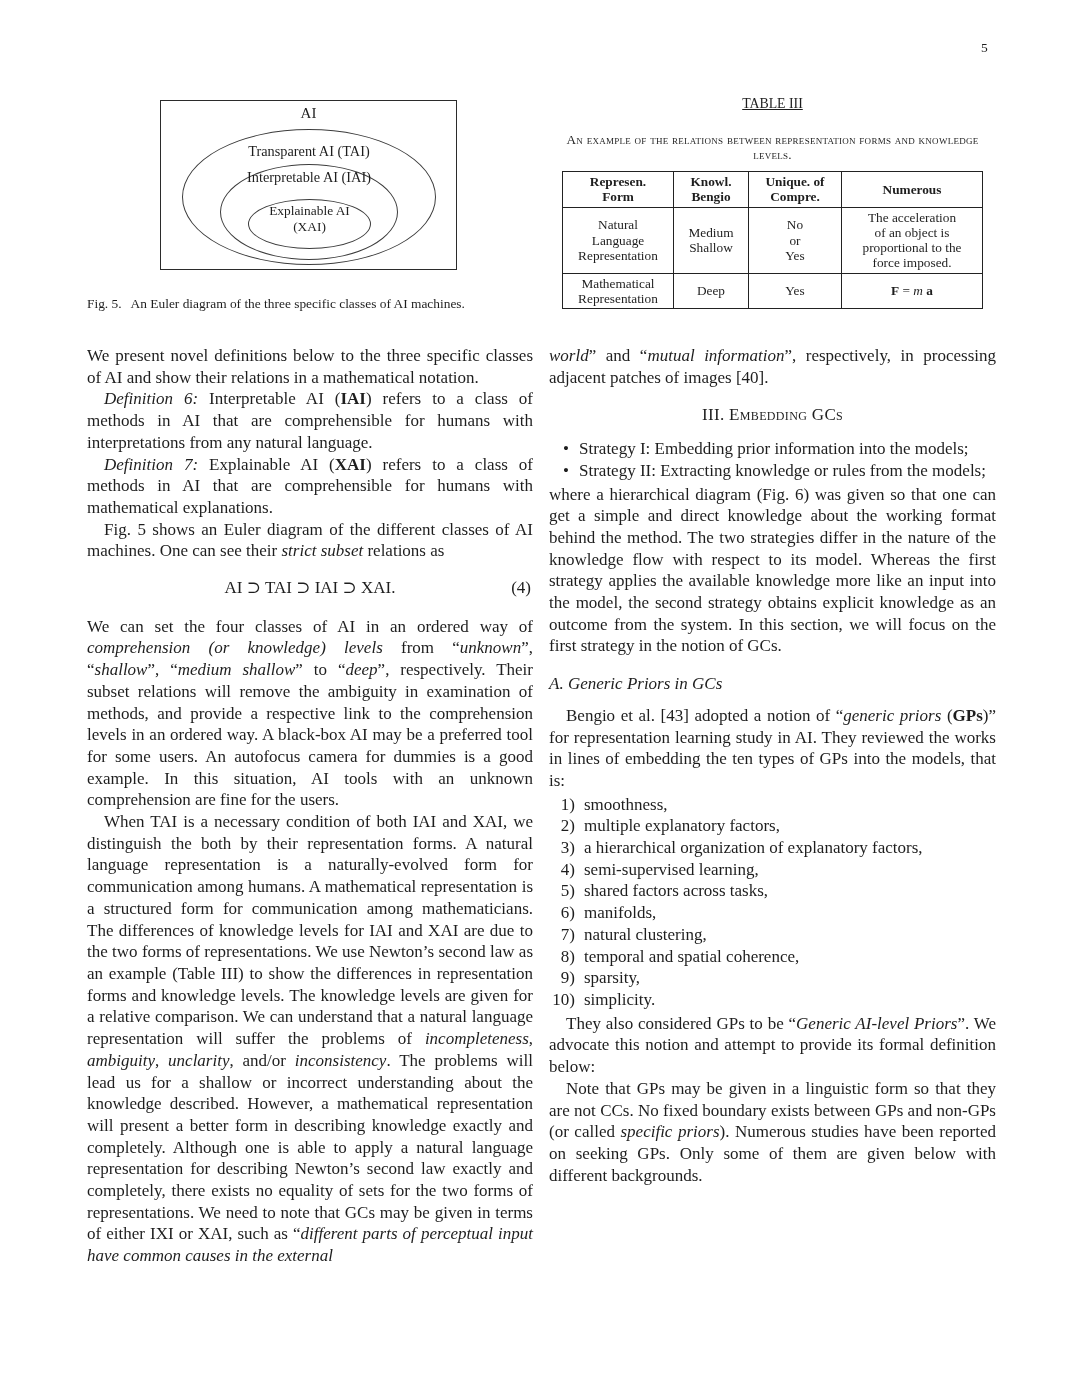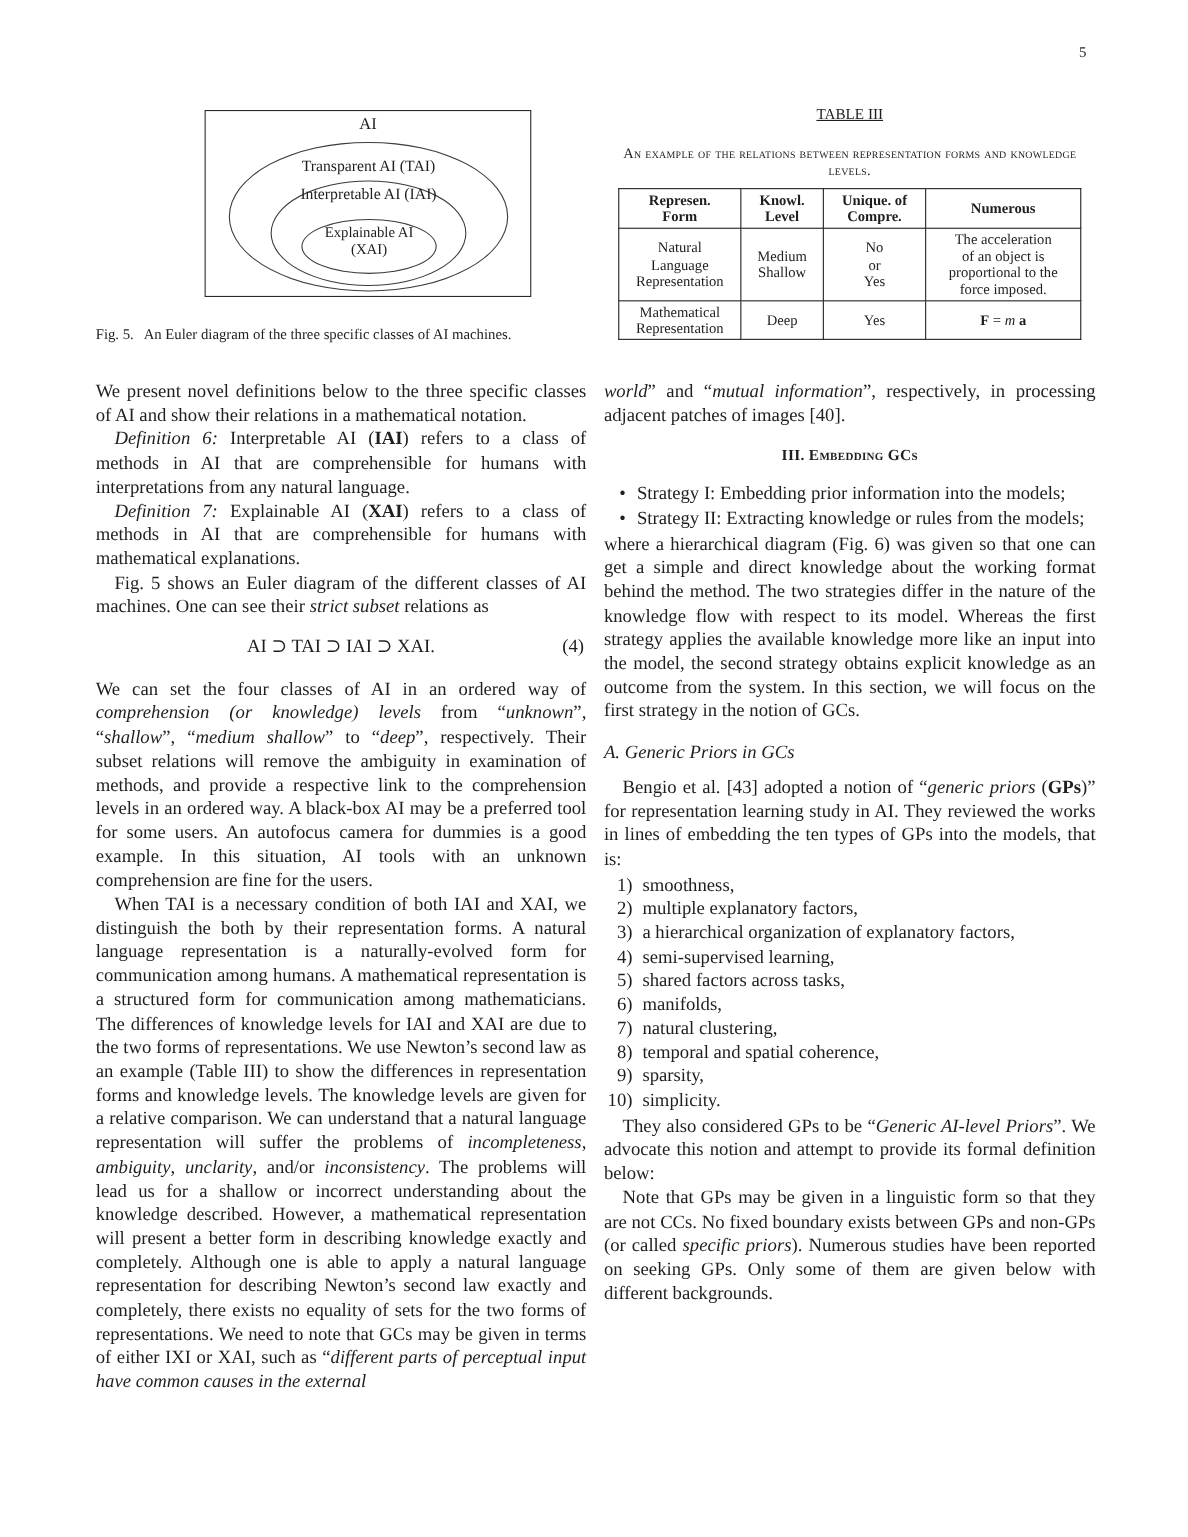--- a/index.html
+++ b/index.html
@@ -6,21 +6,21 @@
   .page{
     position:relative;
     width:1080px;height:1397px;
     background:#ffffff;
     font-family:"Liberation Serif","DejaVu Serif",serif;
     color:#1e1e1e;
     overflow:hidden;
   }
   .page-number{position:absolute;top:40px;left:981px;font-size:13.5px;}
   
-  .figure{position:absolute;left:160px;top:100px;width:297px;height:170px;border:1.5px solid #2b2b2b;box-sizing:border-box;margin-left:26px;}
+  .figure{position:absolute;left:160px;top:100px;width:297px;height:170px;border:1.5px solid #2b2b2b;box-sizing:border-box;}
   .fig-frame-label{position:absolute;left:0;top:4px;width:100%;text-align:center;font-size:15px;}
   .ellipse{position:absolute;border:1.4px solid #3c3c3c;border-radius:50%;box-sizing:border-box;}
   .e1{left:21px;top:28px;width:254px;height:136px;}
   .e2{left:59px;top:63px;width:178px;height:96px;}
   .e3{left:87px;top:98px;width:123px;height:50px;}
   .e-label{position:absolute;text-align:center;font-size:14.3px;white-space:pre-line;line-height:15.5px;}
   .l1{left:21px;top:43px;width:254px;}
   .l2{left:59px;top:69px;width:178px;}
   .l3{left:87px;top:102px;width:123px;font-size:13.4px;}
   .fig-caption{position:absolute;left:87px;top:296px;width:446px;font-size:13.4px;}
@@ -37,21 +37,21 @@
   
   .table-block{position:absolute;left:549px;top:96px;width:447px;}
   .table-title{text-align:center;font-size:13.8px;margin:0 0 20px 0;text-decoration:underline;}
   .table-caption{text-align:center;font-variant:small-caps;font-size:13.2px;line-height:15px;letter-spacing:.02em;margin:0 auto;width:420px;}
   table.rel{border-collapse:collapse;margin:9px auto 0;border:1.7px solid #222;}
   table.rel td,table.rel th{border:1px solid #222;font-size:13.3px;line-height:15.3px;text-align:center;vertical-align:middle;padding:2px 5px;white-space:pre-line;font-weight:normal;}
   table.rel th{font-weight:bold;}
   .cw1{width:100px;} .cw2{width:64px;} .cw3{width:82px;} .cw4{width:130px;}
   .math-cell{font-size:14px;}
   
-  .sec-heading{text-align:center;font-variant:small-caps;letter-spacing:.02em;font-size:14px;margin:16px 0 12px;font-weight:bold;}
+  .sec-heading{text-align:center;font-variant:small-caps;letter-spacing:.02em;font-size:17px;margin:16px 0 12px;}
   .subsec-heading{font-style:italic;font-size:17px;margin:16px 0 10px;}
   .list{margin:2px 0;}
   .list-row{display:flex;}
   .list-marker{flex:0 0 26px;text-align:right;margin-right:9px;}
   .bullets .list-marker{flex:0 0 20px;margin-right:10px;}
   .list-text{flex:1;}
 </style>
 </head>
 <body>
 
@@ -75,21 +75,21 @@
 
   <div class="table-block">
     <div class="table-title">TABLE III</div>
     <div class="table-caption">An example of the relations between representation forms and knowledge levels.</div>
     <table class="rel">
       <tbody>
           <tr>
         <th class="cw1">Represen.
 Form</th>
         <th class="cw2">Knowl.
-Level</th>
+Bengio</th>
         <th class="cw3">Unique. of
 Compre.</th>
         <th class="cw4">Numerous</th>
       </tr>
       <tr>
         <td>Natural
 Language
 Representation</td>
         <td>Medium
 Shallow</td>

